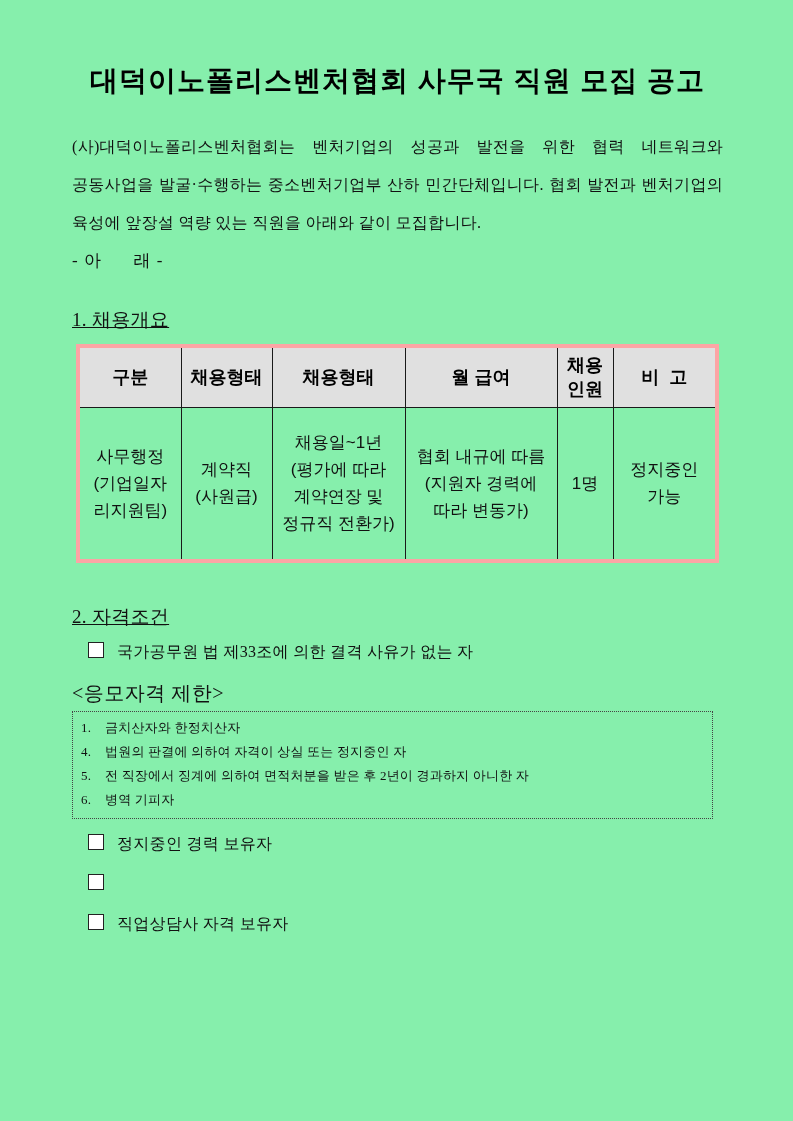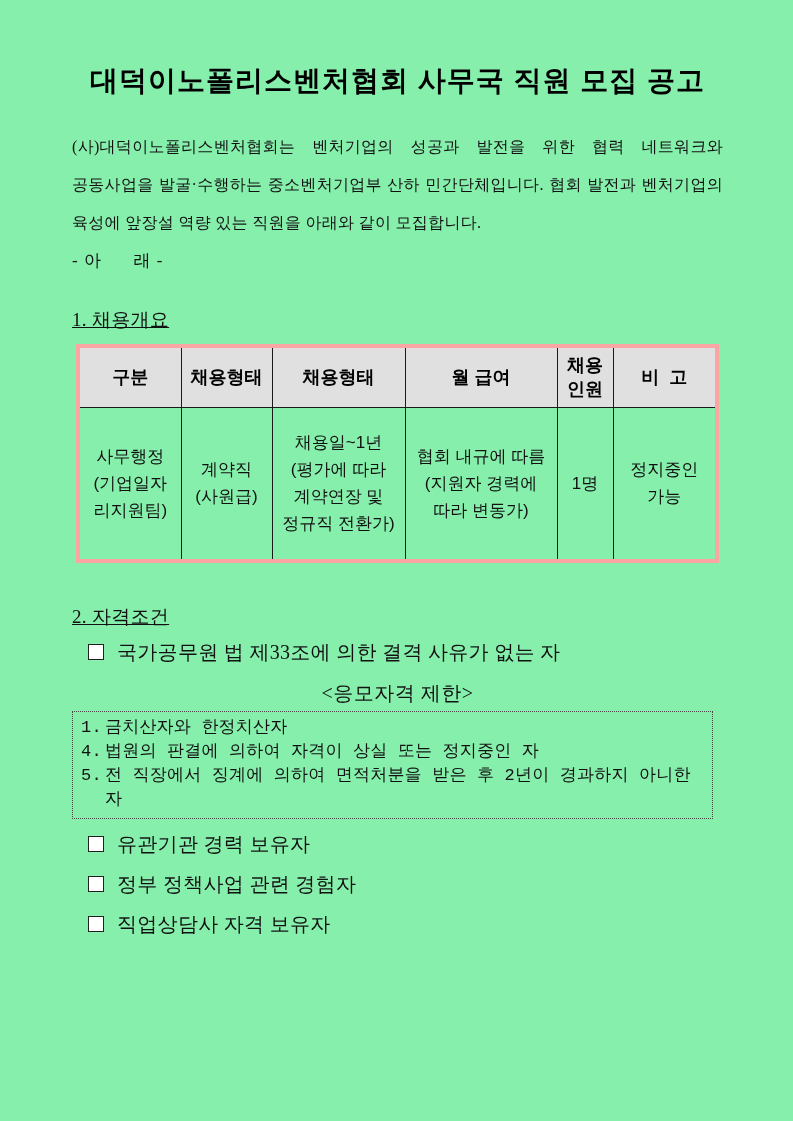--- a/index.html
+++ b/index.html
@@ -76,48 +76,48 @@
   }
   table.recruit td {
     font-size: 17px;
     line-height: 27px;
     height: 154px;
     padding: 2px;
   }
   .check-line {
     margin-top: 6px;
     margin-left: 16px;
-    font-size: 20px;
+    font-size: 16px;
     line-height: 30px;
     letter-spacing: 0.3px;
     word-break: keep-all;
   }
   .check-line .cb {
     display: inline-block;
     width: 16px;
     height: 16px;
     border: 1.6px solid #222222;
     margin-right: 13px;
     vertical-align: -1px;
     background: #ffffff;
   }
   .restrict-title {
     margin-top: 12px;
     font-size: 20px;
     line-height: 28px;
-    text-align: center;
+    text-align: left;
     letter-spacing: 0.5px;
   }
   .restrict-box {
     margin-top: 4px;
     width: 641px;
     border: 1.5px dotted #444444;
     padding: 4px 8px 6px 8px;
-    font-family: Liberation Mono, monospace;
-    font-size: 17px;
+    font-family: Liberation Serif, serif;
+    font-size: 13px;
     line-height: 24px;
     letter-spacing: 0.2px;
   }
   .r-item { padding-left: 24px; word-break: keep-all; }
   .r-num {
     display: inline-block;
     width: 24px;
     margin-left: -24px;
   }
   .r-text { white-space: pre-wrap; }
@@ -182,26 +182,27 @@
   <div class="check-line">
     <span class="cb"></span><span>국가공무원 법 제33조에 의한 결격 사유가 없는 자</span>
   </div>
 
   <div class="restrict-title">&lt;응모자격 제한&gt;</div>
 
   <div class="restrict-box">
     <div class="r-item"><span class="r-num">1.</span><span class="r-text">금치산자와 한정치산자</span></div>
     <div class="r-item"><span class="r-num">4.</span><span class="r-text">법원의 판결에 의하여 자격이 상실 또는 정지중인 자</span></div>
     <div class="r-item"><span class="r-num">5.</span><span class="r-text">전 직장에서 징계에 의하여 면적처분을 받은 후 2년이 경과하지 아니한 자</span></div>
+    <div class="r-item"><span class="r-num">6.</span><span class="r-text">병역 기피자</span></div>
   </div>
 
 
   <div class="check-line s3-item">
-    <span class="cb"></span><span>유관기관 경력 보유자</span>
+    <span class="cb"></span><span>정지중인 경력 보유자</span>
   </div>
   <div class="check-line s3-item">
-    <span class="cb"></span><span>정부 정책사업 관련 경험자</span>
+    <span class="cb"></span>
   </div>
   <div class="check-line s3-item">
     <span class="cb"></span><span>직업상담사 자격 보유자</span>
   </div>
 
 </div>
 
 </body></html>

